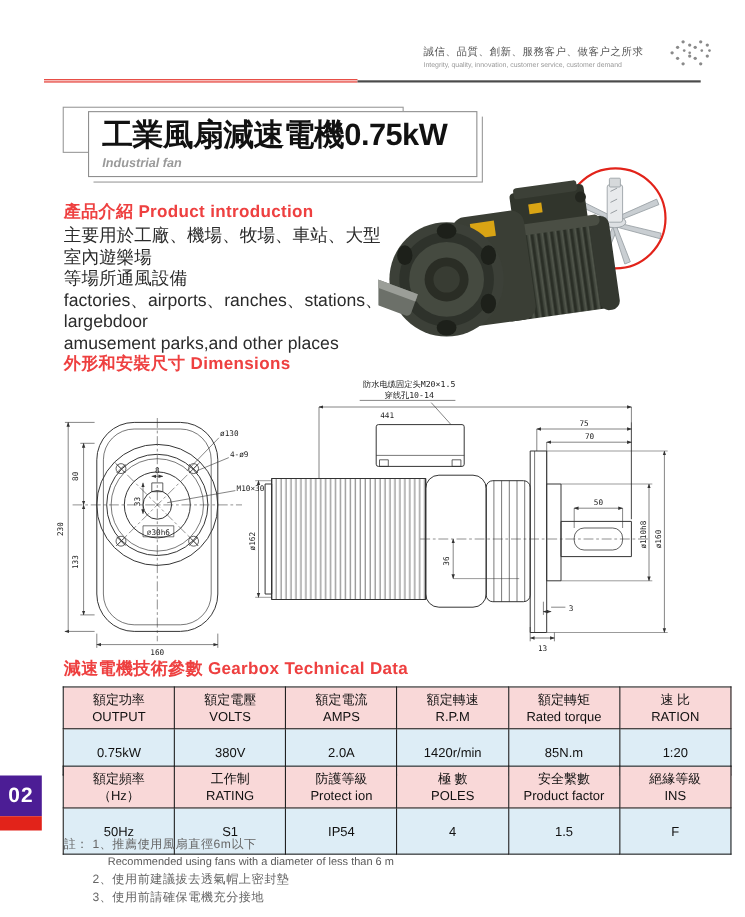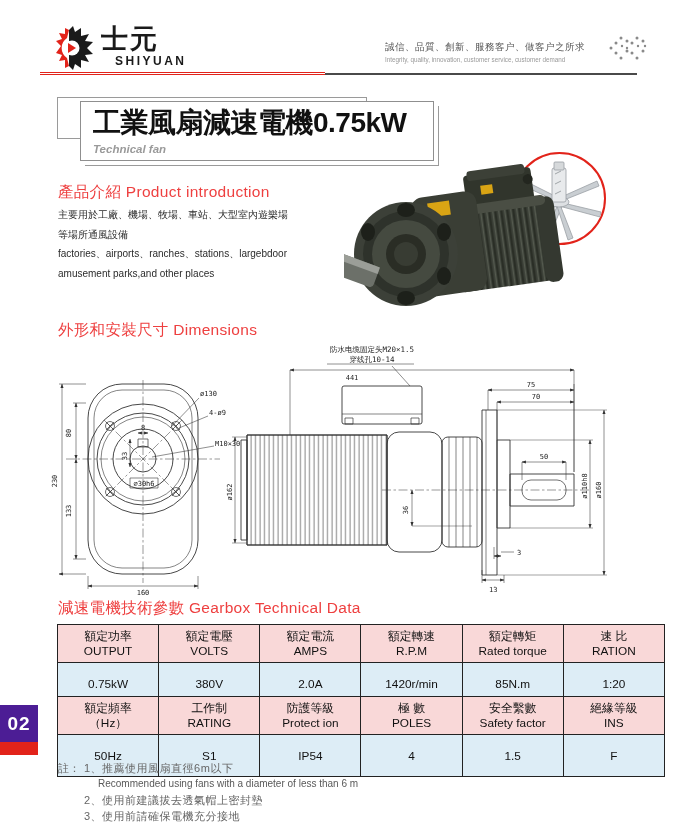--- a/index.html
+++ b/index.html
@@ -17,23 +17,23 @@
   .chevrons { position:absolute; right:28px; top:36px; }
   .rule-red { position:absolute; left:40px; top:72px; width:285px; height:3px; border-top:1.5px solid #e2231a; border-bottom:1px solid #e2231a; }
   .rule-dark { position:absolute; left:325px; top:73px; width:312px; height:2px; background:#4a4a4a; }
 
   
   .title-back { position:absolute; left:57px; top:97px; width:310px; height:42px; border:1px solid #9a9a9a; background:#fff; }
   .title-box { position:absolute; left:80px; top:101px; width:354px; height:60px; background:#fff; border:1px solid #8f8f8f; box-shadow:4px 4px 0 #fff,5px 5px 0 #9a9a9a; padding:2px 12px; }
   .title-main { font-size:28px; font-weight:600; color:#111; letter-spacing:-0.5px; white-space:nowrap; }
   .title-sub { font-size:11.5px; font-style:italic; font-weight:bold; color:#9a9a9a; margin-top:1px; }
 
-  .red-heading { position:absolute; font-size:15.5px; color:#ee4040; font-weight:400; letter-spacing:0.3px; }
-
-  .intro-lines { position:absolute; left:58px; top:205px; width:300px; font-size:10px; color:#2b2b2b; line-height:19.5px; }
+  .red-heading { position:absolute; font-size:15.5px; color:#ee4040; font-weight:700; letter-spacing:0.3px; }
+
+  .intro-lines { position:absolute; left:58px; top:205px; width:300px; font-size:16px; color:#2b2b2b; line-height:19.5px; }
 
   
   .fan-inset { position:absolute; left:513px; top:152px; width:93px; height:93px; border:2.5px solid #e2231a; border-radius:50%; background:#fff; overflow:hidden; }
   .motor-photo { position:absolute; left:344px; top:158px; }
 
   
   .drawing { position:absolute; left:42px; top:340px; }
   .drawing text { font-family:"DejaVu Sans Mono","Liberation Mono",monospace; font-size:7px; fill:#222; }
   .drawing .cn { font-size:7.5px; }
   .drawing line, .drawing path, .drawing rect, .drawing circle { vector-effect:non-scaling-stroke; }
@@ -53,35 +53,20 @@
 
   
   .page-badge { position:absolute; left:0; top:705px; width:38px; height:37px; background:#4c1d95; color:#fff; font-size:19px; font-weight:bold; display:flex; align-items:center; justify-content:center; letter-spacing:1px; }
   .badge-bar { position:absolute; left:0; top:742px; width:38px; height:13px; background:#e2231a; }
 </style>
 </head>
 <body>
 
 <div class="page">
 
-  <div class="logo-wrap">
-    <svg width="42" height="48" viewBox="0 0 42 48">
-      <g>
-        <path d="M14 6 L18 2 L20 8 L26 4 L26 12 L34 10 L30 17 L38 18 L32 24 L38 30 L30 31 L34 38 L26 36 L26 44 L20 40 L18 46 L14 42 Z" fill="#1a1a1a"></path>
-        <path d="M14 6 L10 4 L10 10 L4 9 L7 15 L1 17 L6 22 L1 29 L7 31 L4 37 L10 36 L10 44 L14 42 L12 34 A12 12 0 0 1 12 14 Z" fill="#e2231a"></path>
-        <circle cx="17" cy="24" r="7.5" fill="#fff"></circle>
-        <path d="M17 17 A7.5 7.5 0 0 0 17 31 L21 24 Z" fill="#e2231a" opacity="0.0"></path>
-        <path d="M13 19 L21 24 L13 29 Z" fill="#e2231a"></path>
-      </g>
-    </svg>
-    <div class="logo-text">
-      <div class="logo-zh">士元</div>
-      <div class="logo-en">SHIYUAN</div>
-    </div>
-  </div>
 
   <div class="slogan">
     <div class="slogan-zh">誠信、品質、創新、服務客户、做客户之所求</div>
     <div class="slogan-en">Integrity, quality, innovation, customer service, customer demand</div>
   </div>
 
   <svg class="chevrons" width="42" height="26" viewBox="0 0 42 26">
     <g fill="#8a8a8a">
       <circle cx="14" cy="2" r="1.5"></circle>
         <circle cx="9" cy="7" r="1.5"></circle>
@@ -102,21 +87,21 @@
         <circle cx="38" cy="10" r="1.2"></circle>
     </g>
   </svg>
 
   <div class="rule-red"></div>
   <div class="rule-dark"></div>
 
   <div class="title-back"></div>
   <div class="title-box">
     <div class="title-main">工業風扇減速電機0.75kW</div>
-    <div class="title-sub">Technical fan</div>
+    <div class="title-sub">Industrial fan</div>
   </div>
 
   <div class="red-heading" style="left:58px; top:182px;">產品介紹 Product introduction</div>
   <div class="intro-lines">
     <div>主要用於工廠、機場、牧場、車站、大型室內遊樂場</div>
     <div>等場所通風設備</div>
     <div>factories、airports、ranches、stations、largebdoor</div>
     <div>amusement parks,and other places</div>
   </div>
 
@@ -342,21 +327,21 @@
   </tbody>
     </table>
 
   <table class="dtable" style="top:696px;">
     <tbody>
         <tr>
       <td class="hdr"><span>額定頻率</span><br><span>（Hz）</span></td>
       <td class="hdr"><span>工作制</span><br><span>RATING</span></td>
       <td class="hdr"><span>防護等級</span><br><span>Protect ion</span></td>
       <td class="hdr"><span>極 數</span><br><span>POLES</span></td>
-      <td class="hdr"><span>安全繫數</span><br><span>Safety factor</span></td>
+      <td class="hdr"><span>安全繫數</span><br><span>Product factor</span></td>
       <td class="hdr"><span>絕緣等級</span><br><span>INS</span></td>
     </tr>
     <tr>
       <td class="val">50Hz</td>
       <td class="val">S1</td>
       <td class="val">IP54</td>
       <td class="val">4</td>
       <td class="val">1.5</td>
       <td class="val">F</td>
     </tr>

